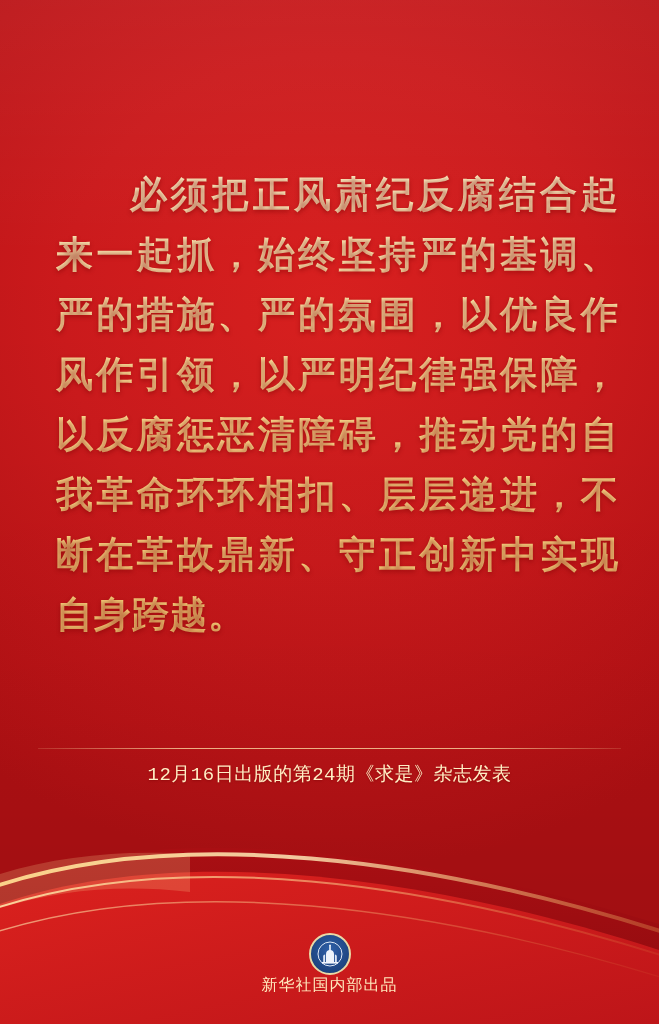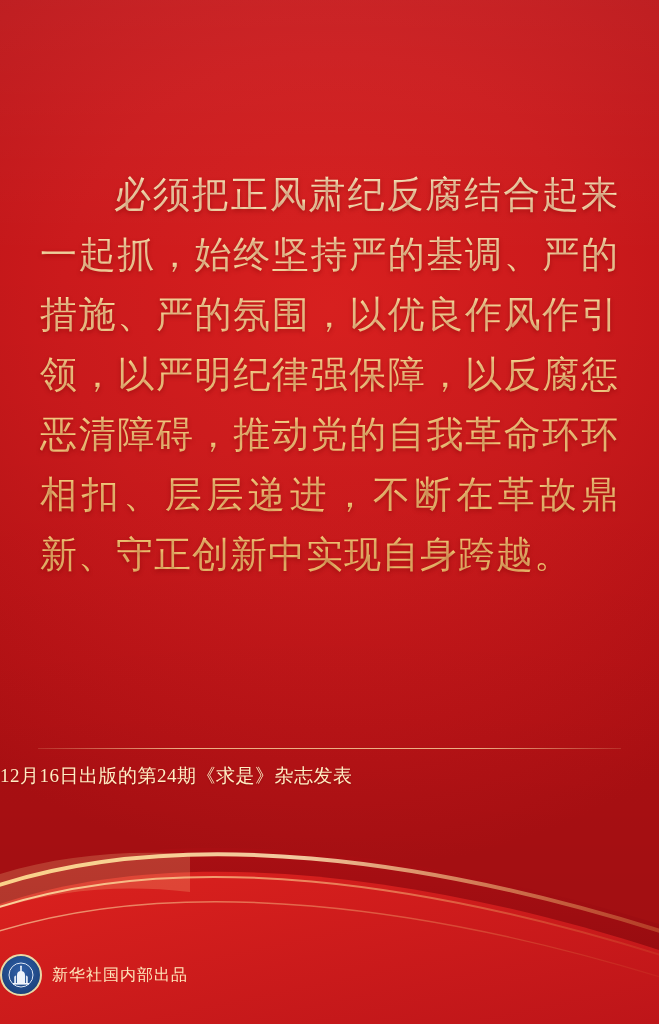--- a/index.html
+++ b/index.html
@@ -37,49 +37,51 @@
     right: 40px;
     top: 128px;
   }
 
   .quote {
     color: #ffe9a8;
     font-size: 37px;
     line-height: 1.62;
     letter-spacing: 1px;
     text-indent: 2em;
-    font-weight: 400;
+    font-weight: 700;
     text-align: justify;
     text-justify: inter-ideograph;
     font-family: "DejaVu Serif", "Liberation Serif", serif;
     text-shadow: 0 2px 4px rgba(120,0,0,0.45);
     background: linear-gradient(180deg, #fff3c6 0%, #ffe08f 55%, #f6cf76 100%);
     -webkit-background-clip: text;
     background-clip: text;
+    margin-left: 16px;
     -webkit-text-fill-color: transparent;
   }
 
   .divider {
     position: absolute;
     left: 38px;
     right: 38px;
     top: 748px;
     height: 1px;
     background: linear-gradient(90deg, rgba(255,220,160,0.15) 0%, rgba(255,228,170,0.75) 25%, rgba(255,228,170,0.75) 75%, rgba(255,220,160,0.15) 100%);
   }
 
   .caption {
     position: absolute;
     left: 0;
     right: 0;
     top: 758px;
+    text-align: center;
     color: #ffeec4;
     font-size: 19px;
     line-height: 1.75;
-    font-family: Liberation Serif, serif;
+    font-family: Liberation Mono, monospace;
     letter-spacing: 0.5px;
     text-shadow: 0 1px 2px rgba(110,0,0,0.4);
   }
   .caption div { padding: 1px 0; }
 
   
   .ribbons {
     position: absolute;
     left: 0;
     right: 0;
@@ -89,22 +91,23 @@
     pointer-events: none;
   }
 
   .footer {
     position: absolute;
     left: 0;
     right: 0;
     bottom: 28px;
     display: flex;
     align-items: center;
-    justify-content: flex-start;
-    gap: 10px;
+    justify-content: flex-end;
+    gap: 0;
+    flex-direction: column;
   }
   .emblem {
     width: 38px;
     height: 38px;
     border-radius: 50%;
     background: radial-gradient(circle at 50% 40%, #2f5fa8 0%, #1e4580 70%, #173a6e 100%);
     border: 2px solid #e9d9a6;
     display: flex;
     align-items: center;
     justify-content: center;

